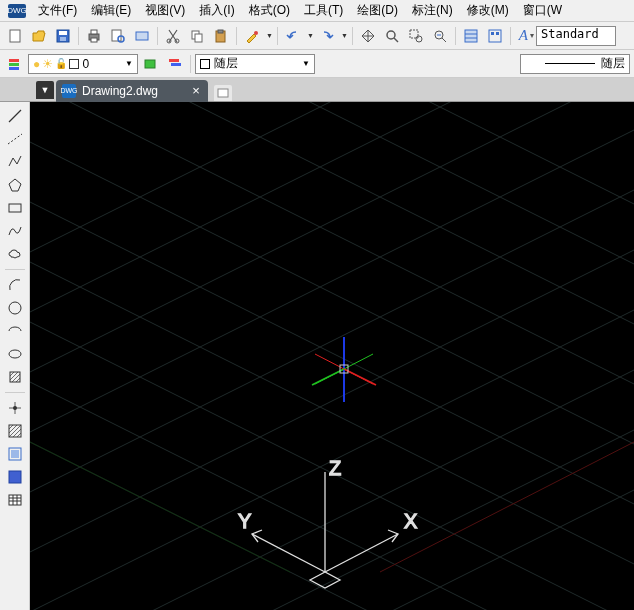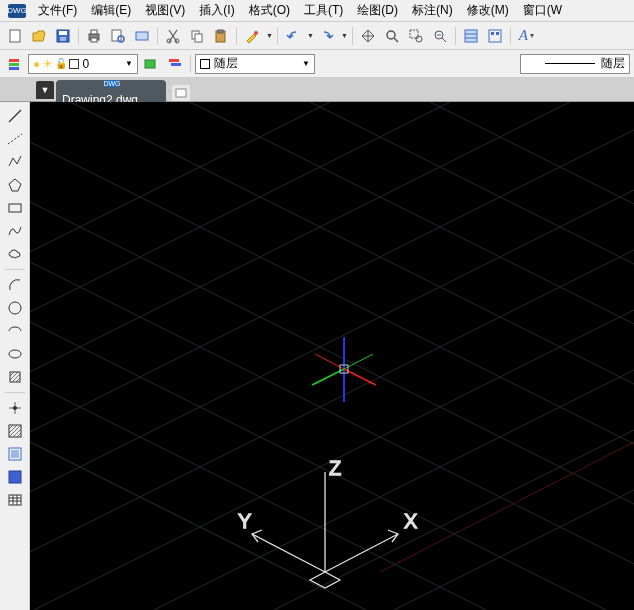--- a/index.html
+++ b/index.html
@@ -15,21 +15,21 @@
   .dropdown-arrow { font-size: 7px; color: #333; margin-left: 1px; }
   
   .toolbar2 { display: flex; align-items: center; height: 28px; background: #f0f0f0; border-bottom: 1px solid #ccc; padding: 0 4px; gap: 2px; }
   .layer-combo { display: flex; align-items: center; border: 1px solid #8a8a8a; background: #fff; height: 20px; padding: 0 4px; width: 110px; }
   .layer-combo2 { display: flex; align-items: center; border: 1px solid #8a8a8a; background: #fff; height: 20px; padding: 0 4px; width: 120px; justify-content: space-between; }
   .layer-combo3 { display: flex; align-items: center; border: 1px solid #8a8a8a; background: #fff; height: 20px; padding: 0 4px; width: 110px; justify-content: flex-end; }
   .text-combo { border: 1px solid #8a8a8a; background: #fff; height: 20px; padding: 0 4px; min-width: 80px; font-family: monospace; }
   
   .tabbar { display: flex; align-items: center; height: 24px; background: #d0d0d0; border-bottom: 1px solid #999; padding-left: 36px; }
   .tab-home { width: 18px; height: 18px; background: #333; color: #fff; font-size: 9px; display: flex; align-items: center; justify-content: center; margin-right: 2px; border-radius: 2px 2px 0 0; }
-  .tab { display: flex; align-items: center; background: #505860; color: #fff; height: 22px; padding: 0 4px 0 6px; margin-top: 2px; border-radius: 4px 4px 0 0; gap: 6px; flex-direction: column; }
+  .tab { display: flex; align-items: center; background: #505860; color: #fff; height: 22px; padding: 0 4px 0 6px; margin-top: 2px; border-radius: 4px 4px 0 0; gap: 6px; }
   .tab .doc-ico { width: 14px; height: 14px; background: #1a6dc0; border-radius: 2px; color: #fff; font-size: 7px; display: flex; align-items: center; justify-content: center; }
   .tab-close { width: 16px; height: 16px; display: flex; align-items: center; justify-content: center; font-size: 13px; cursor: pointer; }
   .tab-add { margin-left: 6px; width: 18px; height: 16px; background: #e8e8e8; border-radius: 2px 2px 0 0; display: flex; align-items: center; justify-content: center; margin-top: 6px; }
   
   .main { display: flex; height: calc(610px - 22px - 28px - 28px - 24px); }
   .vtoolbar { width: 30px; background: #f0f0f0; border-right: 1px solid #ccc; display: flex; flex-direction: column; align-items: center; padding-top: 4px; gap: 3px; }
   .vbtn { width: 22px; height: 20px; display: flex; align-items: center; justify-content: center; cursor: pointer; border: 1px solid transparent; border-radius: 2px; }
   .vsep { width: 20px; height: 1px; background: #ccc; margin: 2px 0; }
   
   .canvas { flex: 1; background: #000; position: relative; overflow: hidden; }
@@ -169,20 +169,21 @@
       <svg width="16" height="16">
         <rect x="2" y="2" width="12" height="12" fill="none" stroke="#3a6cc8"></rect>
         <rect x="4" y="4" width="3" height="3" fill="#3a6cc8"></rect>
         <rect x="9" y="4" width="3" height="3" fill="#3a6cc8"></rect>
       </svg>
     </div>
   <div class="tsep"></div>
   <div style="display:flex;align-items:center;gap:2px;margin-left:4px">
     <span style="color:#3a6cc8;font-style:italic;font-family:serif;font-size:15px">A</span>
     <span style="font-size:8px;color:#555">▾</span>
+    <div class="text-combo">Standard</div>
   </div>
 </div>
 
 <div class="toolbar2">
   <div class="tbtn">
       <svg width="16" height="16">
         <rect x="2" y="3" width="10" height="3" fill="#f04040"></rect>
         <rect x="2" y="7" width="10" height="3" fill="#40c040"></rect>
         <rect x="2" y="11" width="10" height="3" fill="#4060f0"></rect>
       </svg>

